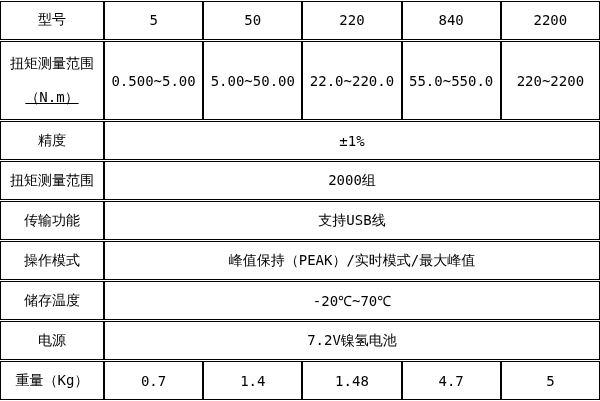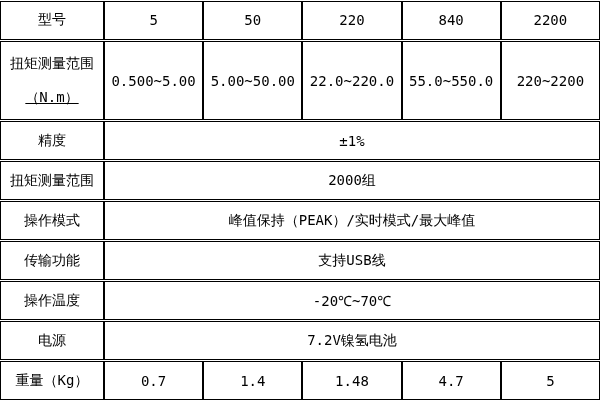--- a/index.html
+++ b/index.html
@@ -79,33 +79,33 @@
       <td colspan="5">±1%</td>
     </tr>
 
     <tr class="r-std">
       <td>扭矩测量范围</td>
       <td colspan="5">2000组</td>
     </tr>
 
 
     <tr class="r-std">
-      <td>操作模式</td>
-      <td colspan="5">峰值保持（PEAK）/实时模式/最大峰值</td>
+      <td>传输功能</td>
+      <td colspan="5">支持USB线</td>
     </tr>
 
     <tr class="r-std">
-      <td>传输功能</td>
-      <td colspan="5">支持USB线</td>
+      <td>操作模式</td>
+      <td colspan="5">峰值保持（PEAK）/实时模式/最大峰值</td>
     </tr>
 
 
 
     <tr class="r-std">
-      <td>操作温度</td>
+      <td>储存温度</td>
       <td colspan="5">-20℃~70℃</td>
     </tr>
 
 
     <tr class="r-std">
       <td>电源</td>
       <td colspan="5">7.2V镍氢电池</td>
     </tr>
 
     <tr class="r-std">

